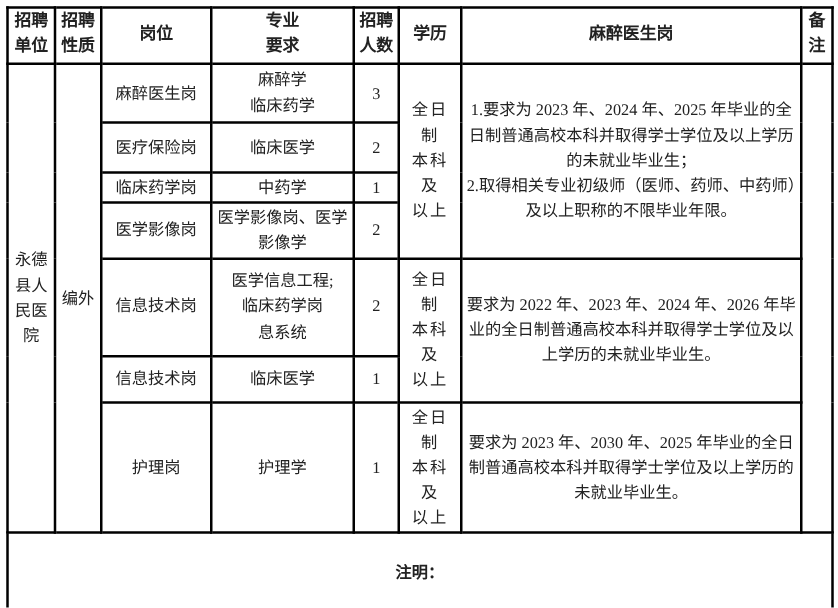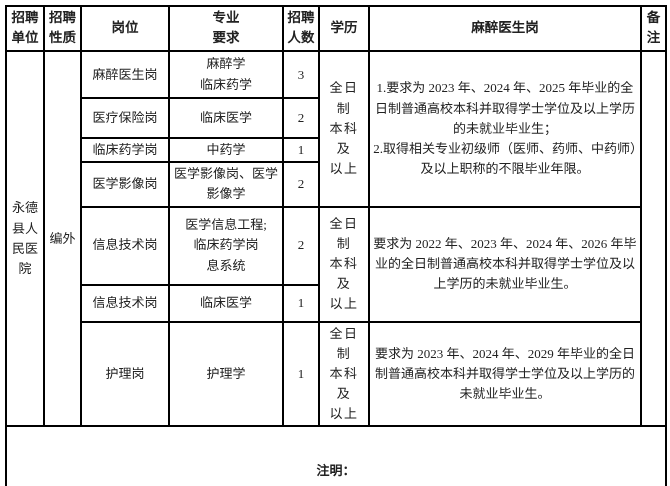--- a/index.html
+++ b/index.html
@@ -69,21 +69,21 @@
   td.cell-count {
     font-size: 14px;
   }
   td.cell-notes {
     text-align: left;
     vertical-align: top;
     padding: 5px 8px 4px 8px;
     font-size: 13.5px;
   }
   .notes-title {
-    margin: 13px;
+    margin: 0;
     font-weight: bold;
     line-height: 1.6;
   }
 </style>
 </head>
 <body>
 
 <div class="sheet">
   <table class="recruit">
     <colgroup>
@@ -169,21 +169,21 @@
         <td class="cell-count">1</td>
       </tr>
 
       <tr class="row-7">
         <td>护理岗</td>
         <td>护理学</td>
         <td class="cell-count">1</td>
         <td class="cell-edu">全日制
 本科及
 以上</td>
-        <td class="cell-req">要求为 2023 年、2024 年、2029 年毕业的全日制普通高校本科并取得学士学位及以上学历的未就业毕业生。</td>
+        <td class="cell-req">要求为 2023 年、2030 年、2025 年毕业的全日制普通高校本科并取得学士学位及以上学历的未就业毕业生。</td>
       </tr>
 
       <tr class="row-notes">
         <td class="cell-notes" colspan="8">
           <p class="notes-title">注明：</p>
           
           
         </td>
       </tr>
     </tbody>

